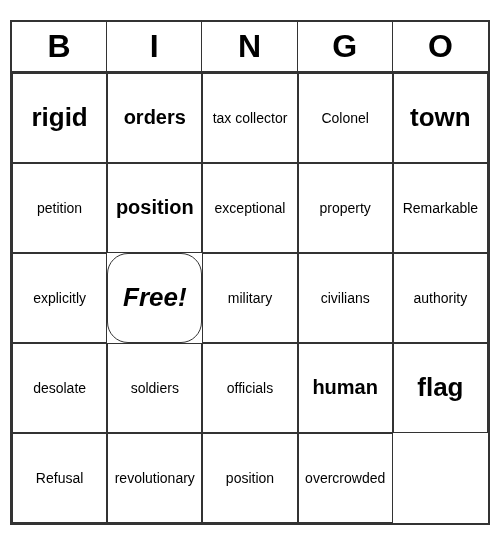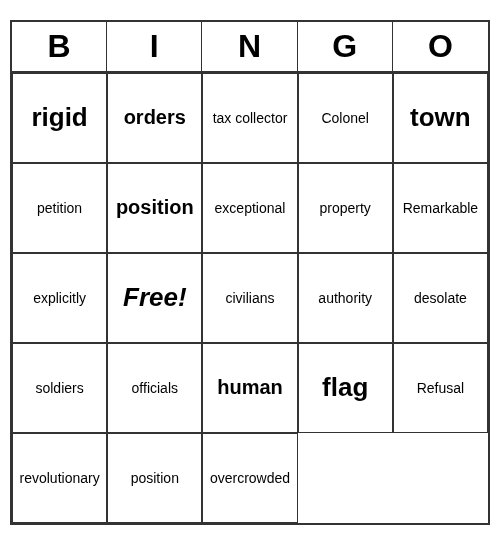--- a/index.html
+++ b/index.html
@@ -72,20 +72,21 @@
     }
 
     .bingo-cell.small-text {
       font-size: 14px;
     }
 
     .bingo-cell.free {
       font-size: 26px;
       font-weight: bold;
       font-style: italic;
+      border-radius: 21px;
     }
   </style>
 </head>
 <body>
 
 <div class="bingo-card">
   <div class="bingo-header">
   <div class="bingo-header-cell">B</div>
       <div class="bingo-header-cell">I</div>
       <div class="bingo-header-cell">N</div>
@@ -98,20 +99,21 @@
       <div class="bingo-cell small-text">tax collector</div>
       <div class="bingo-cell">Colonel</div>
       <div class="bingo-cell large-text">town</div>
       <div class="bingo-cell">petition</div>
       <div class="bingo-cell medium-text">position</div>
       <div class="bingo-cell small-text">exceptional</div>
       <div class="bingo-cell">property</div>
       <div class="bingo-cell small-text">Remarkable</div>
       <div class="bingo-cell">explicitly</div>
       <div class="bingo-cell free">Free!</div>
+      <div class="bingo-cell">military</div>
       <div class="bingo-cell">civilians</div>
       <div class="bingo-cell">authority</div>
       <div class="bingo-cell">desolate</div>
       <div class="bingo-cell">soldiers</div>
       <div class="bingo-cell">officials</div>
       <div class="bingo-cell medium-text">human</div>
       <div class="bingo-cell large-text">flag</div>
       <div class="bingo-cell">Refusal</div>
       <div class="bingo-cell small-text">revolutionary</div>
       <div class="bingo-cell">position</div>

